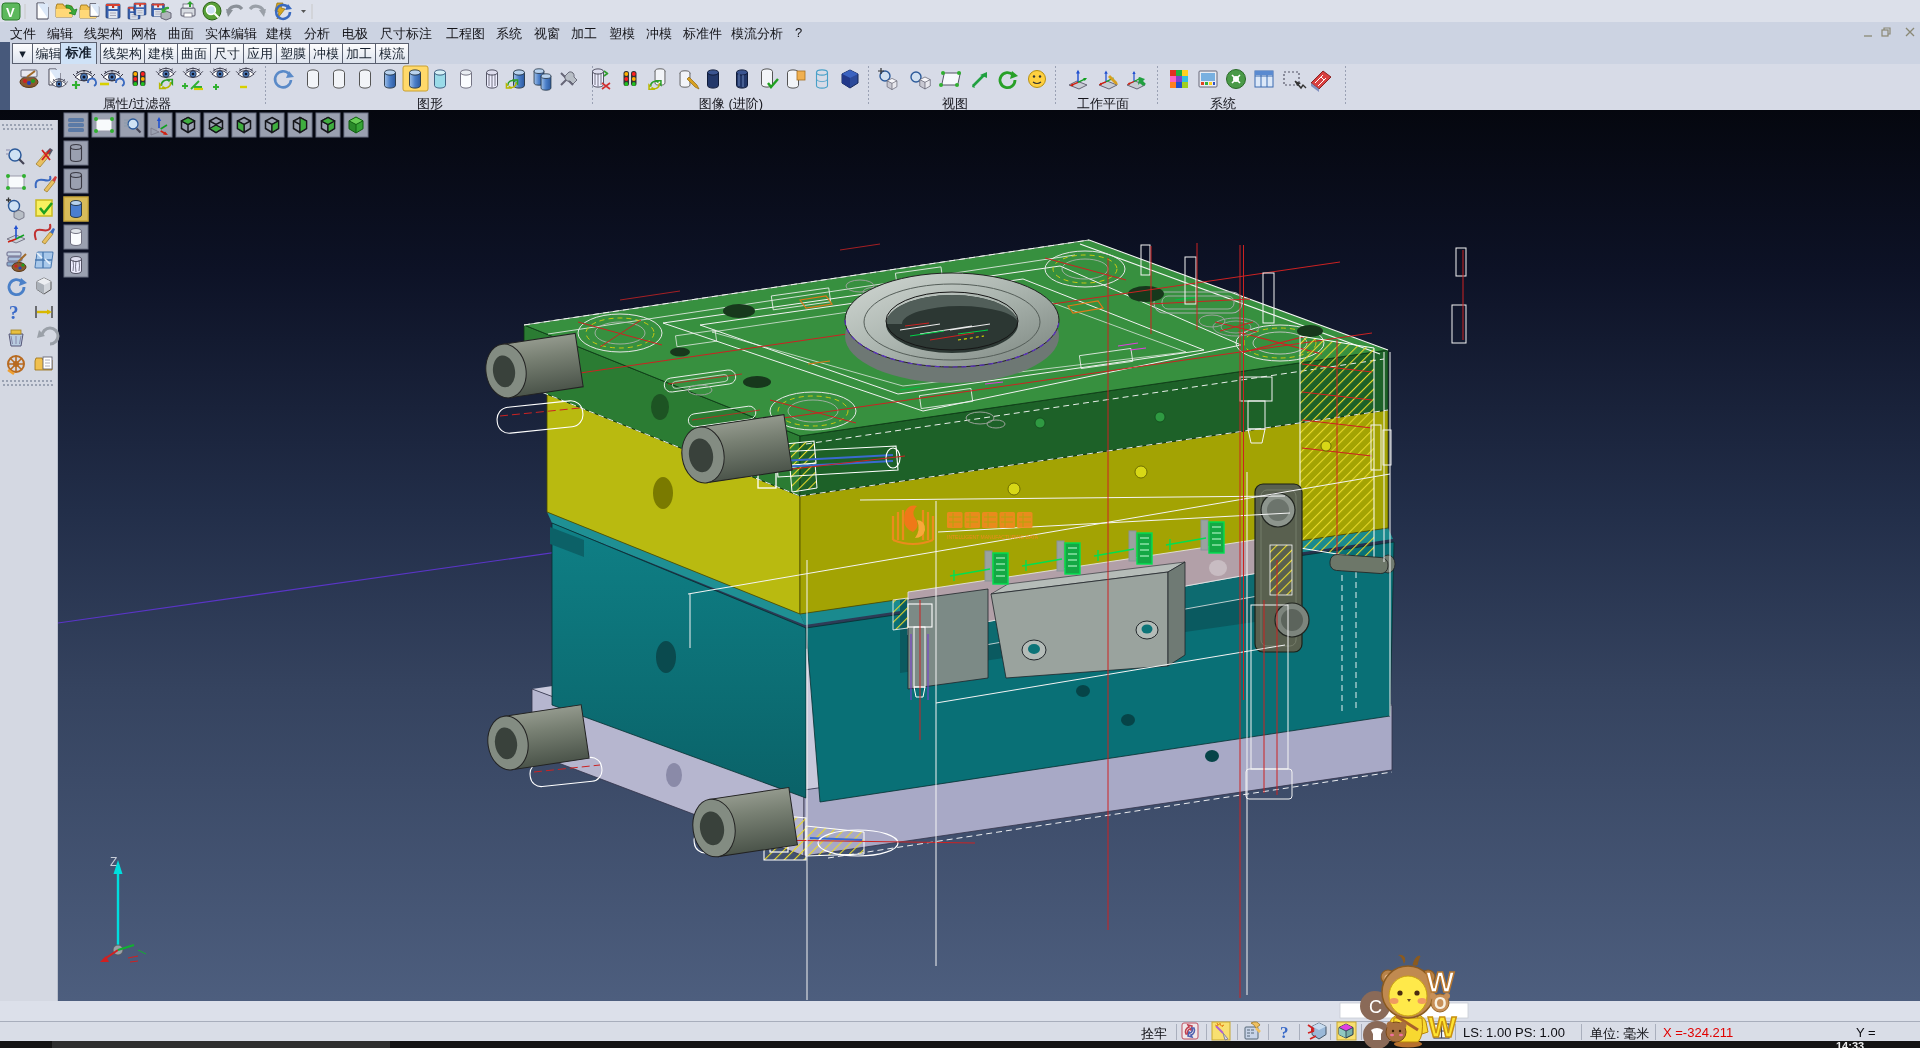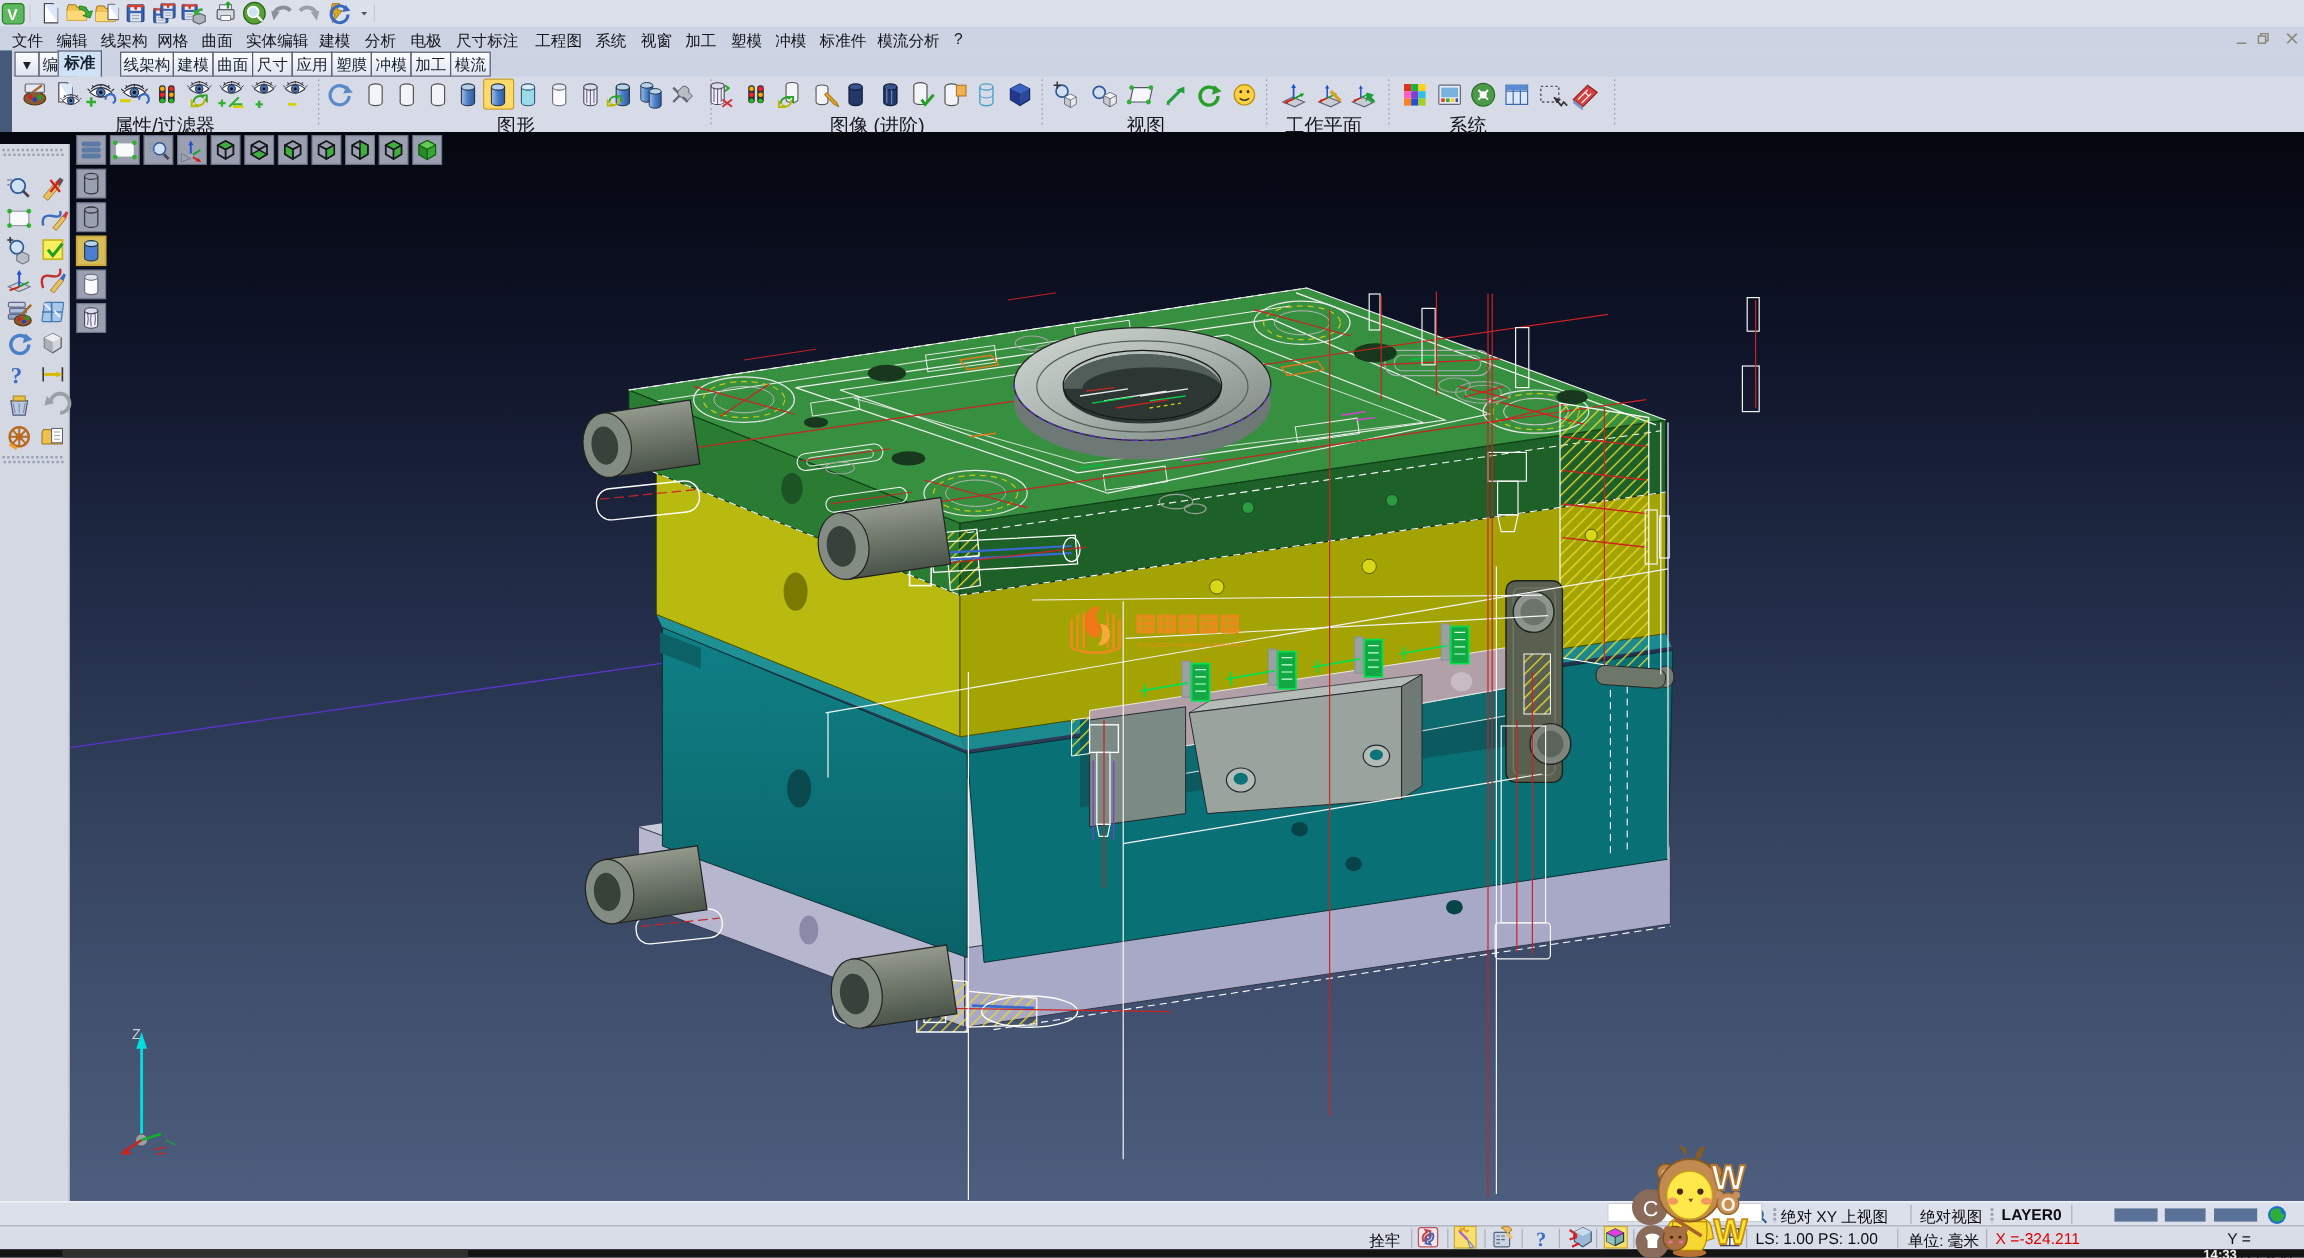--- a/index.html
+++ b/index.html
@@ -8,21 +8,21 @@
 #title-text{left:0;top:3px;width:1920px;text-align:center;font-size:13px;color:#101010;}
 
 #menubar{left:0;top:22px;width:1920px;height:20px;background:#ccd3e2;font-size:13px;color:#15151a;}
 #menubar span{position:absolute;top:3px;}
 
 #tabrow{left:0;top:42px;width:1920px;height:22px;background:#ccd3e2;}
 .tab{position:absolute;top:1px;height:19px;background:linear-gradient(#fdfdfe,#dee4ef);border:1px solid #5a6070;font-size:13px;color:#16202e;text-align:center;line-height:19px;}
 .tabsel{background:#cfe2f7;font-weight:bold;top:0px;height:21px;border-bottom:none;}
 
 #ribbon{left:0;top:64px;width:1920px;height:46px;background:#d7dbe7;}
-.rlabel{position:absolute;top:31px;font-size:16px;color:#15151c;transform:translateX(-50%);white-space:nowrap;}
+.rlabel{position:absolute;top:31px;font-size:13px;color:#15151c;transform:translateX(-50%);white-space:nowrap;}
 .rsep{position:absolute;top:2px;height:40px;width:1px;background-image:linear-gradient(#9aa1b4 50%,transparent 50%);background-size:1px 4px;}
 #darkstrip{left:0;top:42px;width:10px;height:68px;background:#47597b;}
 
 #viewport{left:0;top:110px;width:1920px;height:891px;background:linear-gradient(#05070f,#0d1226 18%,#222e49 45%,#35435f 65%,#4d5e7e 100%);}
 
 #leftpanel{left:0;top:120px;width:57px;height:881px;background:#d4d8e2;border-right:1px solid #b9bfcc;}
 
 #status1{left:0;top:1001px;width:1920px;height:20px;background:#dce0ea;border-top:1px solid #f6f7fa;font-size:13px;color:#0d0d12;}
 #status2{left:0;top:1021px;width:1920px;height:20px;background:#d9dde7;border-top:1px solid #a8aebc;font-size:13px;color:#0d0d12;}
 #taskbar{left:0;top:1041px;width:1920px;height:7px;background:#141414;}
@@ -53,21 +53,21 @@
 <svg class="abs" style="left:1860px;top:4px;width:60px;height:14px" viewBox="0 0 60 14">
 <path d="M4 10h8" stroke="#8a8874" stroke-width="1.3"></path>
 <rect x="22" y="4" width="6" height="6" fill="none" stroke="#8a8874" stroke-width="1.2"></rect>
         <path d="M24 4v-2h6v6h-2" fill="none" stroke="#8a8874" stroke-width="1.2"></path>
 <path d="M46 2l8 8M54 2l-8 8" stroke="#8a8874" stroke-width="1.3"></path>
 </svg>
 </div>
 <div id="tabrow" class="abs">
 <div class="tab" style="left:12px;width:19px;">▾</div>
 <div class="tab" style="left:32px;width:31px;">编辑</div>
-<div class="tab tabsel" style="left:48px;width:35px;">标准</div>
+<div class="tab tabsel" style="left:60px;width:35px;">标准</div>
 <div class="tab" style="left:100px;width:43px;">线架构</div>
 <div class="tab" style="left:144px;width:32px;">建模</div>
 <div class="tab" style="left:177px;width:32px;">曲面</div>
 <div class="tab" style="left:210px;width:32px;">尺寸</div>
 <div class="tab" style="left:243px;width:32px;">应用</div>
 <div class="tab" style="left:276px;width:32px;">塑膜</div>
 <div class="tab" style="left:309px;width:32px;">冲模</div>
 <div class="tab" style="left:342px;width:32px;">加工</div>
 <div class="tab" style="left:375px;width:32px;">模流</div>
 </div>
@@ -993,40 +993,20 @@
         <circle cx="0" cy="0" r="3" fill="#b86a20"></circle>
         <path d="M0 -8v16M-8 0h16M-5.5 -5.5l11 11M-5.5 5.5l11 -11" stroke="#b86a20" stroke-width="1.6"></path>
         <path d="M-8 6l6 4" stroke="#f0a030" stroke-width="2.4"></path>
       </g>
 <g transform="translate(44,244)">
         <path d="M-9 -3l1 -3h6l1 2h9v10h-17z" fill="#f0c050" stroke="#9a7010" stroke-width="0.8"></path>
         <rect x="-1" y="-7" width="9" height="12" fill="#fff" stroke="#556" stroke-width="0.8"></rect>
         <path d="M1 -4h5M1 -1h5M1 2h5" stroke="#99a" stroke-width="0.8"></path>
       </g>
 </svg>
-<div id="status1" class="abs">
-<span class="abs" style="left:1484px;top:3px">绝对 XY 上视图</span>
-<span class="abs" style="left:1600px;top:3px">绝对视图</span>
-<span class="abs" style="left:1668px;top:3px;font-weight:bold">LAYER0</span>
-<div class="vsep" style="left:1592px"></div>
-<div class="vsep" style="left:1726px"></div>
-<div class="abs" style="left:1762px;top:5px;width:36px;height:11px;background:#5a7298"></div>
-<div class="abs" style="left:1804px;top:5px;width:34px;height:11px;background:#5a7298"></div>
-<div class="abs" style="left:1845px;top:5px;width:36px;height:11px;background:#5a7298"></div>
-<div class="abs" style="left:1477px;top:4px;width:4px;height:13px;background-image:radial-gradient(#9aa2b2 40%,transparent 42%);background-size:4px 4px"></div>
-<div class="abs" style="left:1658px;top:4px;width:4px;height:13px;background-image:radial-gradient(#9aa2b2 40%,transparent 42%);background-size:4px 4px"></div>
-<svg class="abs" style="left:1458px;top:3px;width:16px;height:16px" viewBox="0 0 16 16">
-        <circle cx="7" cy="7" r="4" fill="none" stroke="#2b5e92" stroke-width="1.6"></circle>
-        <path d="M10 10l4 4" stroke="#2b5e92" stroke-width="1.8"></path>
-      </svg>
-<svg class="abs" style="left:1889px;top:2px;width:17px;height:17px" viewBox="0 0 17 17">
-        <circle cx="8.5" cy="8.5" r="7.5" fill="#1f6fd0"></circle>
-        <path d="M3 6c2-3 6-4 9-2-1 3 1 4 3 4-1 4-4 7-8 6-3-1-5-5-4-8z" fill="#2eae3a"></path>
-      </svg>
-</div>
 <div id="status2" class="abs">
 <span class="abs" style="left:1141px;top:3px">拴牢</span>
 <span class="abs" style="left:1463px;top:3px">LS: 1.00 PS: 1.00</span>
 <span class="abs" style="left:1590px;top:3px">单位: 毫米</span>
 <span class="abs" style="left:1663px;top:3px;color:#e00000">X =-324.211</span>
 <span class="abs" style="left:1856px;top:3px">Y = 0421.850 Z = 0000.000</span>
 <div class="hsep2" style="left:1176px"></div>
 <div class="hsep2" style="left:1206px"></div>
 <div class="hsep2" style="left:1237px"></div>
 <div class="hsep2" style="left:1268px"></div>

